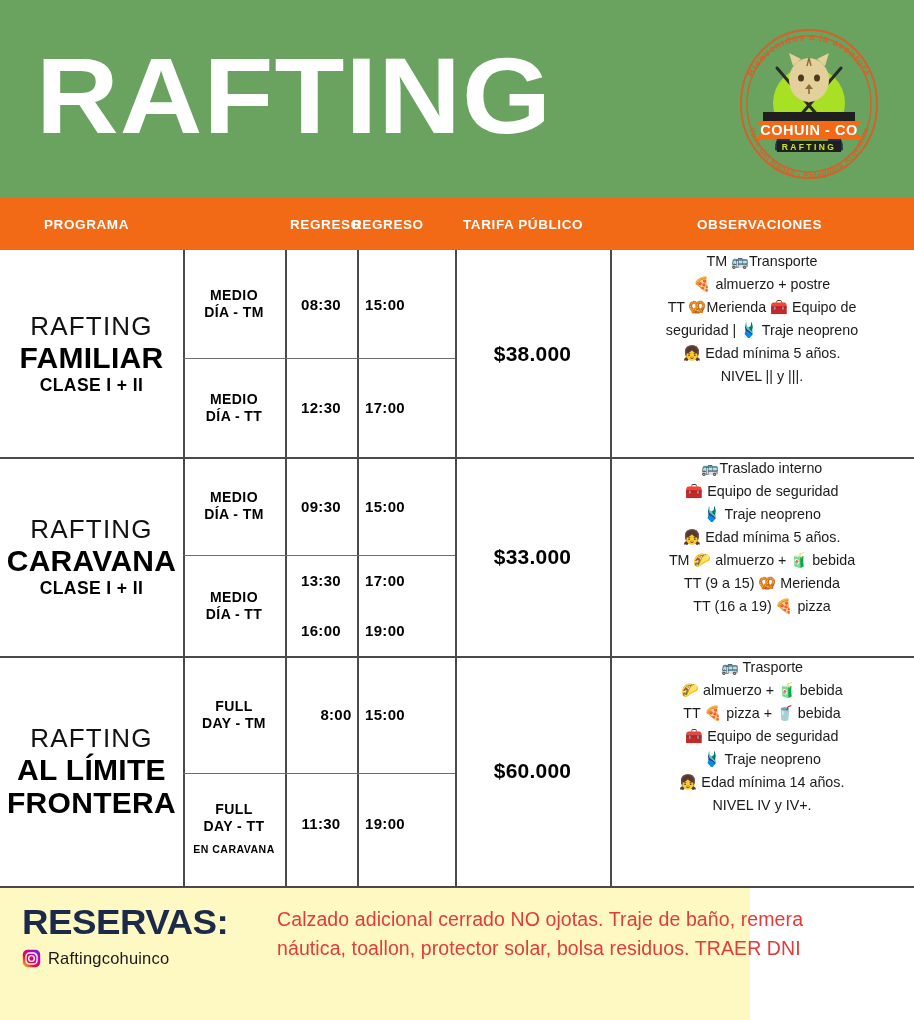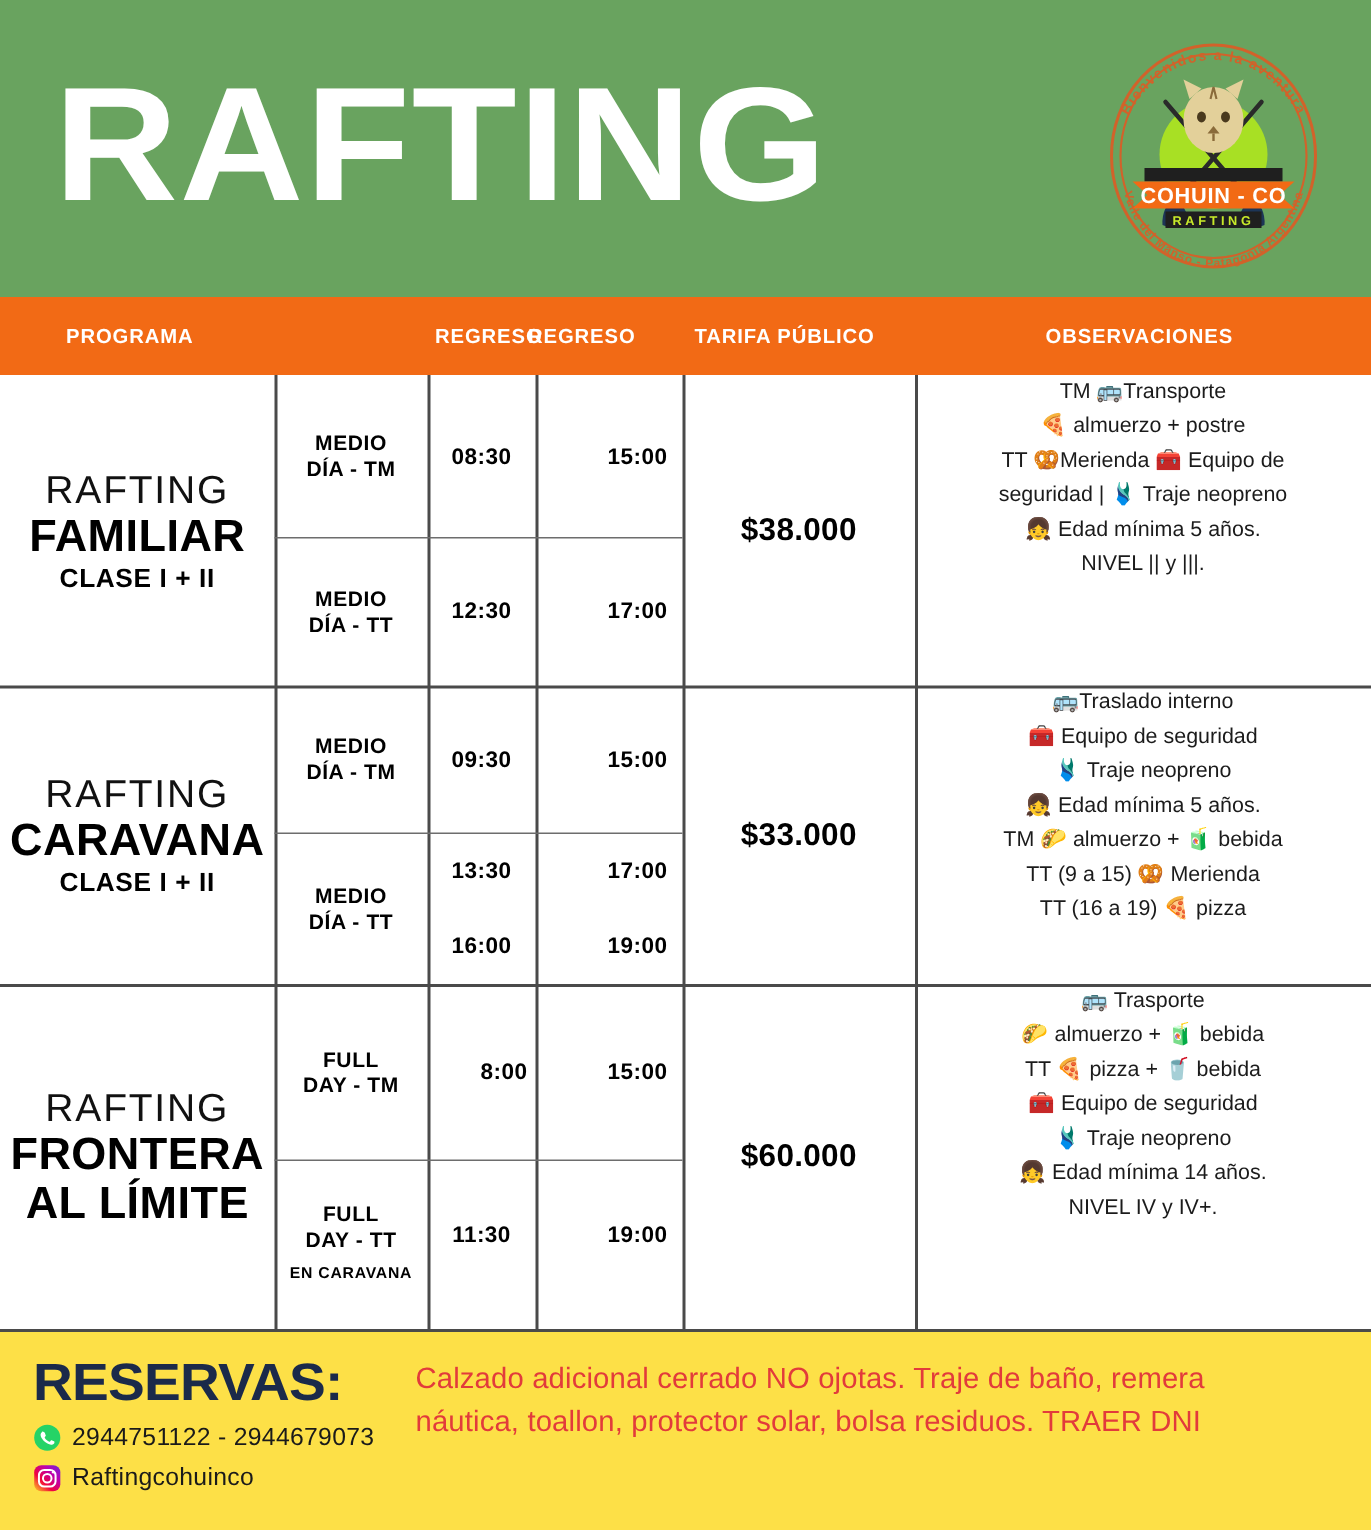--- a/index.html
+++ b/index.html
@@ -73,30 +73,30 @@
   .prog { left:0; width:183px; text-align:center; }
   .prog .l1 { font-size:26px; font-weight:400; letter-spacing:1.2px; color:#111; line-height:30px; }
   .prog .l2 { font-size:30px; font-weight:800; letter-spacing:.3px; color:#000; line-height:33px; }
   .prog .l3 { font-size:17.5px; font-weight:800; letter-spacing:.4px; color:#000; line-height:22px; }
 
   .dur { left:183px; width:102px; font-size:14px; font-weight:800; color:#000; line-height:17px; letter-spacing:.4px; }
   .dur .sub { font-size:10.5px; font-weight:800; letter-spacing:.5px; display:block; margin-top:6px; }
 
   .tm  { font-size:15px; font-weight:800; color:#000; letter-spacing:.3px; }
   .sal { left:285px; width:72px; }
-  .reg { left:376px; width:98px; }
+  .reg { left:336px; width:98px; }
 
   .tar { left:455px; width:155px; font-size:21px; font-weight:800; color:#000; letter-spacing:.2px; }
 
   .obs { left:610px; width:304px; font-size:14.3px; color:#1b1b1b;
          line-height:23px; text-align:center; font-weight:400;
          display:block; padding:0 8px; }
 
   
-  .footer { position:absolute; left:0; top:888px; width:914px; height:132px; background:#fde047; }
+  .footer { position:absolute; left:0; top:888px; width:750px; height:132px; background:#fef9c3; }
 
   .reservas {
     position:absolute; left:22px; top:14px;
     font-size:35px; font-weight:800; letter-spacing:-.5px; color:#1b2a4a;
     transform: scaleX(1.05); transform-origin:left center; white-space:nowrap;
   }
   .contact { position:absolute; left:22px; top:58px; }
   .crow { display:flex; align-items:center; height:24px; margin-bottom:3px; }
   .crow .txt { font-size:16.5px; color:#1a1a1a; margin-left:7px; letter-spacing:.2px; }
   .ic { width:19px; height:19px; flex:0 0 19px; }
@@ -205,47 +205,40 @@
     <div class="cell dur" style="top:305px;height:101px;">MEDIO<br>DÍA - TT</div>
     <div class="cell tm sal" style="top:305px;height:50px;">13:30</div>
     <div class="cell tm reg" style="top:305px;height:50px;">17:00</div>
     <div class="cell tm sal" style="top:355px;height:51px;">16:00</div>
     <div class="cell tm reg" style="top:355px;height:51px;">19:00</div>
     <div class="cell tar" style="top:207px;height:199px;">$33.000</div>
     <div class="cell obs" style="top:207px;height:199px;">🚌Traslado interno<br>🧰 Equipo de seguridad<br>🩱 Traje neopreno<br>👧 Edad mínima 5 años.<br>TM 🌮 almuerzo + 🧃 bebida<br>TT (9 a 15) 🥨 Merienda<br>TT (16 a 19) 🍕 pizza</div>
 
     <div class="cell prog" style="top:406px;height:230px;flex-direction:column;">
       <div class="l1">RAFTING</div>
+      <div class="l2">AL LÍMITE</div>
       <div class="l2">FRONTERA</div>
-      <div class="l2">AL LÍMITE</div>
     </div>
     <div class="cell dur" style="top:406px;height:117px;">FULL<br>DAY - TM</div>
     <div class="cell tm sal" style="top:406px;height:117px;padding-left:30px;">8:00</div>
     <div class="cell tm reg" style="top:406px;height:117px;">15:00</div>
     <div class="cell dur" style="top:523px;height:113px;flex-direction:column;">
       <span>FULL<br>DAY - TT</span>
       <span class="sub">EN CARAVANA</span>
     </div>
     <div class="cell tm sal" style="top:523px;height:100px;">11:30</div>
     <div class="cell tm reg" style="top:523px;height:100px;">19:00</div>
     <div class="cell tar" style="top:406px;height:230px;">$60.000</div>
     <div class="cell obs" style="top:406px;height:230px;">🚌 Trasporte<br>🌮 almuerzo + 🧃 bebida<br>TT 🍕 pizza + 🥤 bebida<br>🧰 Equipo de seguridad<br>🩱 Traje neopreno<br>👧 Edad mínima 14 años.<br>NIVEL IV y IV+.</div>
   </div>
 
   <div class="footer">
     <div class="reservas">RESERVAS:</div>
 
     <div class="contact">
-      <div class="crow">
-        <svg class="ic" viewBox="0 0 24 24">
-          <circle cx="12" cy="12" r="11" fill="#25d366"></circle>
-          <path d="M8.4 6.8c-.3 0-.7.1-1 .5-.4.4-1 1-1 2.4s1 2.8 1.2 3c.1.2 2 3.2 5 4.4 2.4 1 2.9.8 3.4.8.5-.1 1.6-.7 1.9-1.3.2-.6.2-1.2.2-1.3-.1-.1-.3-.2-.5-.3-.3-.2-1.6-.8-1.8-.9-.3-.1-.4-.1-.6.1-.2.3-.7.9-.8 1-.2.2-.3.2-.6.1-.3-.2-1.2-.5-2.3-1.4-.9-.8-1.4-1.7-1.6-2-.1-.3 0-.4.1-.6l.5-.5c.1-.2.2-.3.3-.5 0-.2 0-.4-.1-.5-.1-.2-.6-1.5-.8-2-.2-.5-.4-.5-.6-.5z" fill="#fff"></path>
-        </svg>
-        <span class="txt">2944751122 - 2944679073</span>
-      </div>
       <div class="crow">
         <svg class="ic" viewBox="0 0 24 24">
           <defs>
             <linearGradient id="ig" x1="0" y1="1" x2="1" y2="0">
               <stop offset="0%" stop-color="#ffd522"></stop>
               <stop offset="35%" stop-color="#f1063c"></stop>
               <stop offset="70%" stop-color="#b900b4"></stop>
               <stop offset="100%" stop-color="#6a2bd9"></stop>
             </linearGradient>
           </defs>

